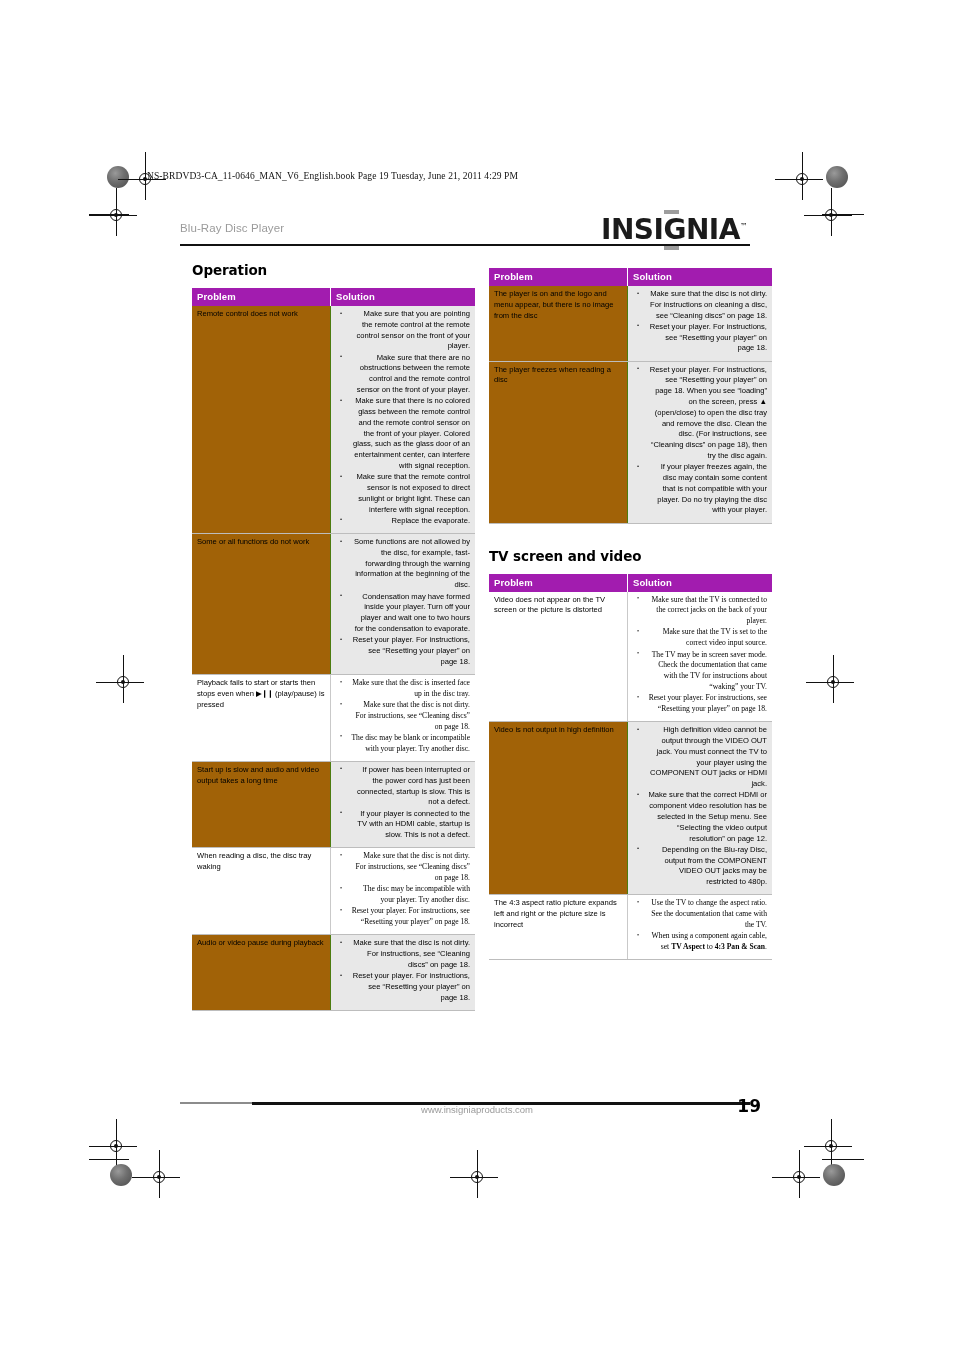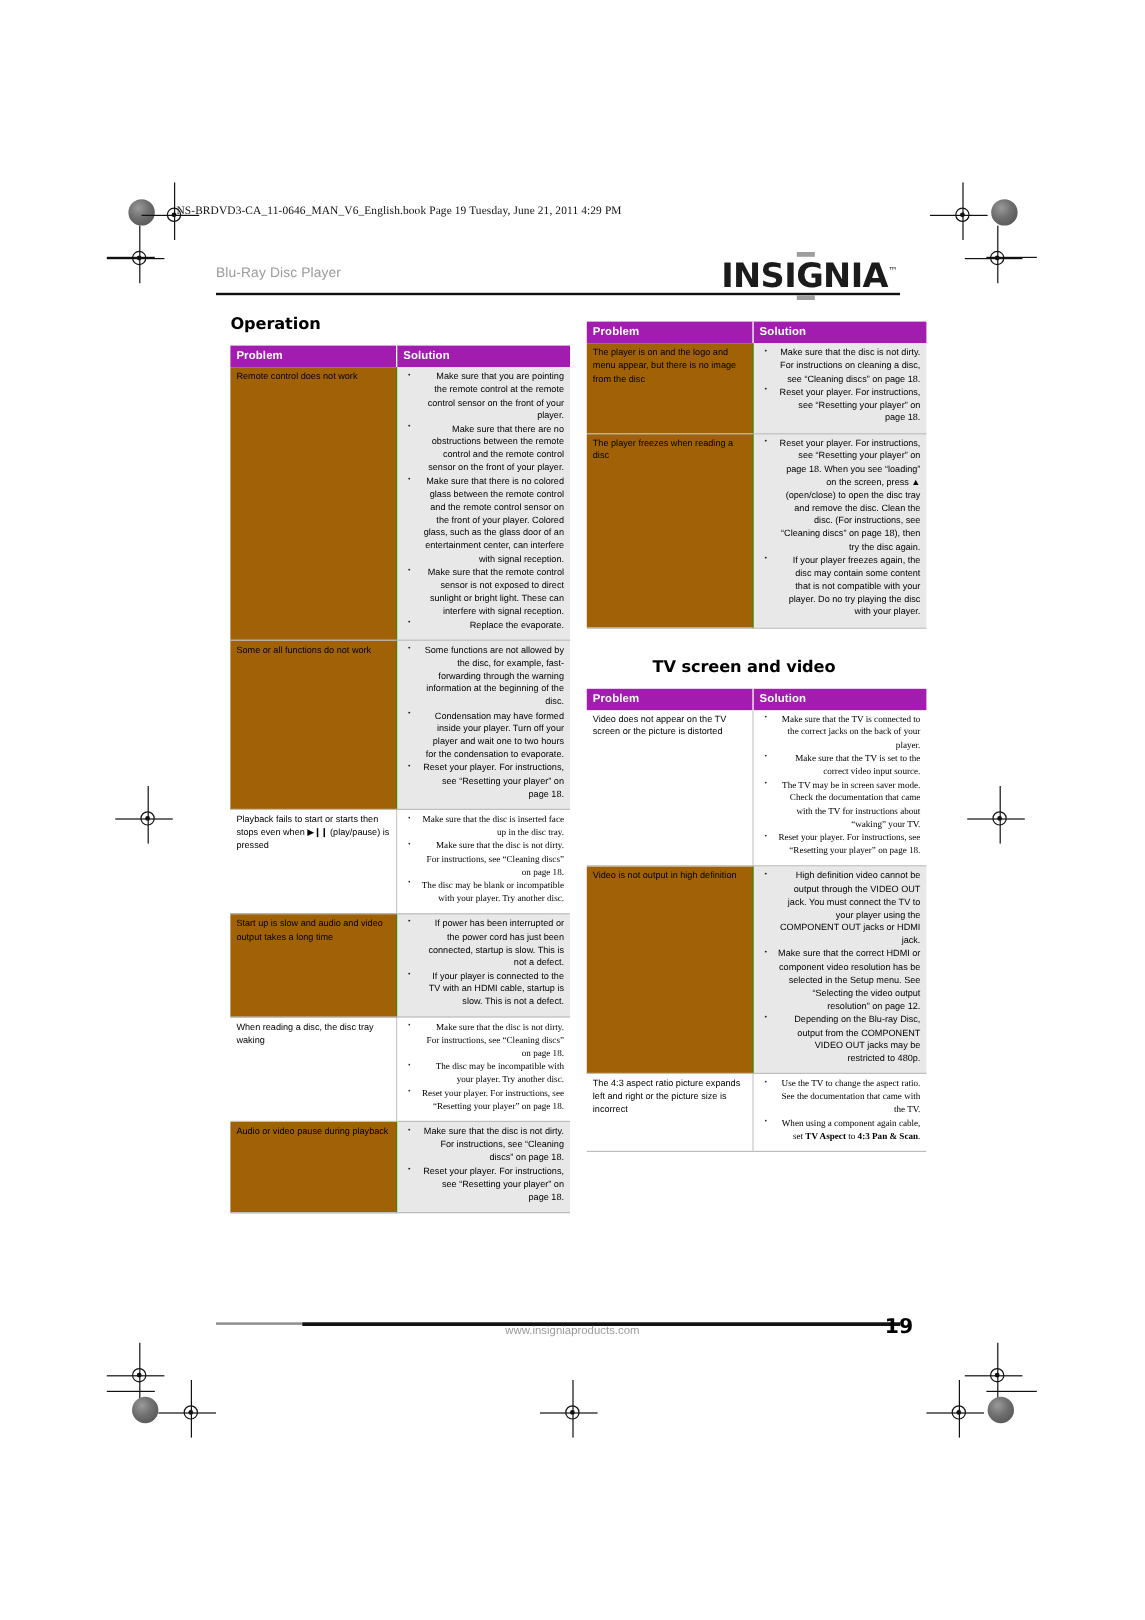--- a/index.html
+++ b/index.html
@@ -132,21 +132,21 @@
   .col-right { left: 489px; top: 268px; }
 
   h2.section {
     font-size: 13.5px;
     font-weight: bold;
     margin: 0 0 10px 0;
     letter-spacing: -0.1px;
     color: #000;
     font-family: "DejaVu Sans", sans-serif;
   }
-  .section.second { margin-top: 24px; text-align: center; }
+  .section.second { margin-top: 24px; }
 
   table.tbl {
     border-collapse: collapse;
     width: 262px;
     table-layout: fixed;
   }
   table.tbl th {
     background: #a21caf;
     color: #fff;
     font-size: 9.5px;

